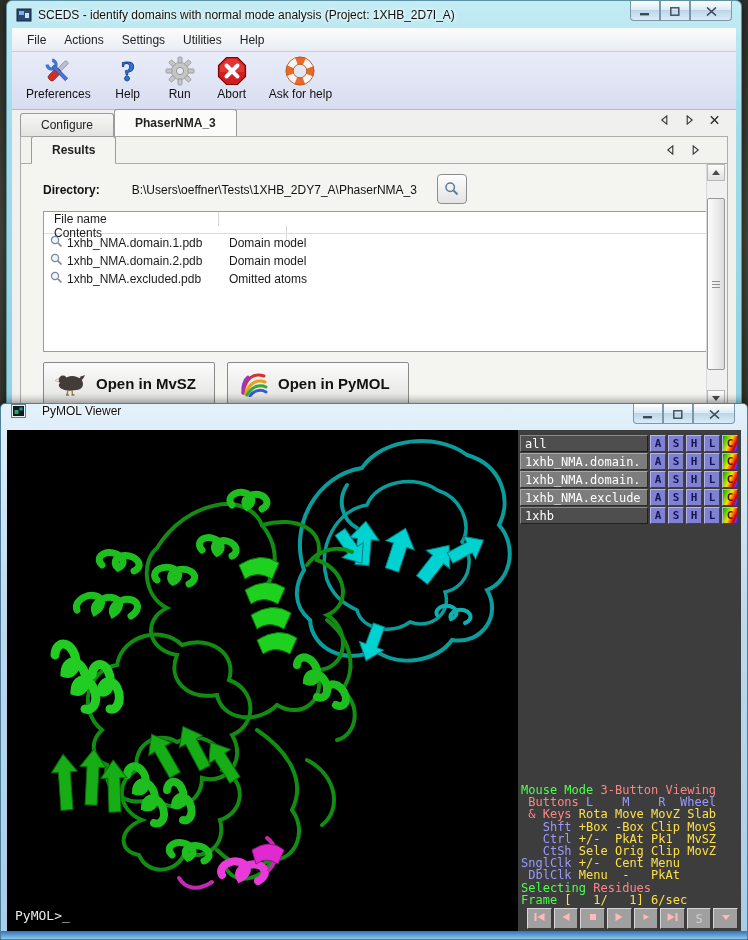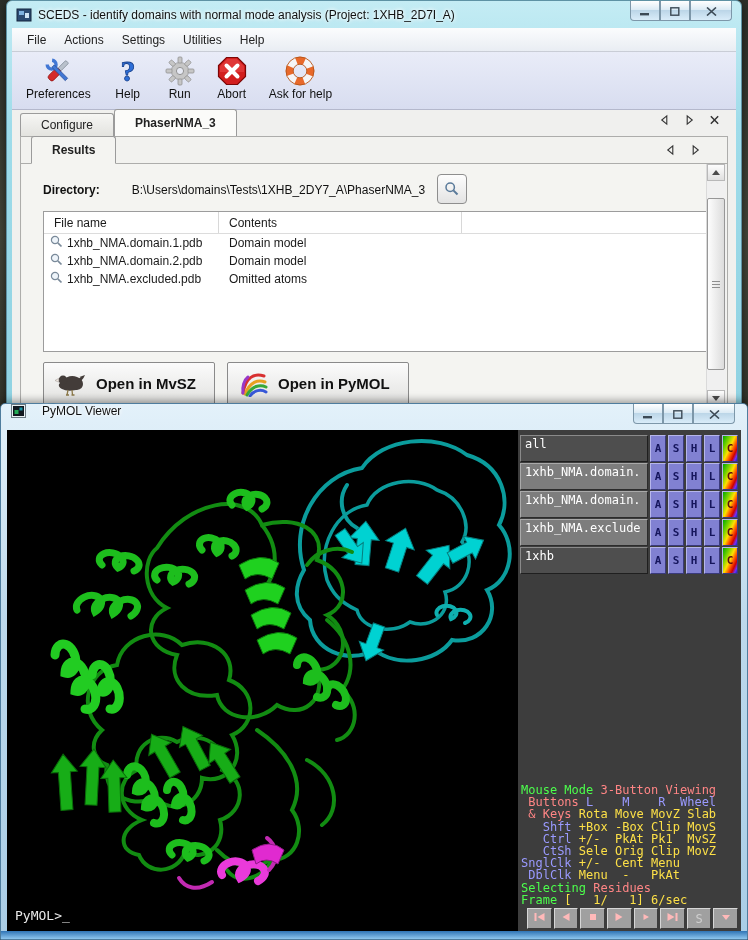--- a/index.html
+++ b/index.html
@@ -37,21 +37,21 @@
     border-bottom:1px solid #adadab;z-index:2;}
   .innertabs .tab.active{margin-bottom:-1px;background:#f4f4f1;border-bottom:1px solid #f4f4f1;}
   .innernav{position:absolute;right:26px;top:7px;display:flex;gap:14px;}
   .panel-content{position:absolute;left:1px;right:20px;top:27px;bottom:1px;background:#f4f4f1;}
   .dirrow{position:absolute;left:21px;top:12px;height:28px;display:flex;align-items:center;}
   .dirlabel{font-size:12px;font-weight:bold;color:#111;}
   .dirvalue{font-size:12px;color:#111;margin-left:32px;white-space:nowrap;}
   .searchbtn{position:absolute;left:394px;top:-2px;width:28px;height:28px;border:1px solid #8e8e8e;border-radius:4px;
     background:linear-gradient(180deg,#fdfdfd,#e3e3e3);display:flex;align-items:center;justify-content:center;}
   .filetable{position:absolute;left:21px;top:47px;width:673px;height:139px;background:#fff;border:1px solid #9c9c9c;font-size:12px;color:#1a1a1a;}
-  .ft-header{display:flex;height:21px;border-bottom:1px solid #dcdcdc;align-items:flex-end;}
+  .ft-header{display:flex;height:21px;border-bottom:1px solid #dcdcdc;align-items:flex-start;flex-direction:column;}
   .ft-h{padding-left:10px;height:100%;display:flex;align-items:center;border-right:1px solid #d8d8d8;box-sizing:border-box;}
   .ft-c1{width:175px;} .ft-c2{width:243px;} .ft-c3{flex:1;border-right:none;}
   .ft-row{display:flex;height:18px;align-items:center;}
   .ft-file{width:175px;display:flex;align-items:center;gap:4px;padding-left:6px;box-sizing:border-box;white-space:nowrap;}
   .ft-contents{width:243px;padding-left:10px;box-sizing:border-box;}
   .vscroll{position:absolute;right:1px;top:27px;bottom:1px;width:19px;background:#f0f0f0;border-left:1px solid #dadada;}
   .sb-btn{position:absolute;left:0;width:18px;height:17px;background:linear-gradient(180deg,#fdfdfd,#dfdfdf);
     border:1px solid #b8b8b8;box-sizing:border-box;display:flex;align-items:center;justify-content:center;}
   .sb-up{top:0;} .sb-down{bottom:0;}
   .sb-thumb{position:absolute;left:0;top:34px;width:18px;height:172px;box-sizing:border-box;
@@ -65,21 +65,21 @@
   .win-pymol{position:absolute;left:0;top:403px;width:748px;height:537px;
     background:linear-gradient(180deg,#e3f1fa,#bdd9ec 40%,#a9cde6);
     border:1px solid #4f7d9e;border-radius:5px 5px 0 0;box-sizing:border-box;z-index:5;box-shadow:0 -2px 8px rgba(0,0,0,.4);}
   .py-titlebar{position:relative;height:26px;display:flex;align-items:flex-start;padding-left:10px;gap:16px;}
   .py-client{position:absolute;left:6px;right:6px;top:26px;bottom:8px;background:#000;}
   .py-bottom{position:absolute;left:0;right:0;bottom:0;height:8px;background:linear-gradient(180deg,#2f74b5,#8ec6ee);border-radius:0;}
   .viewport{position:absolute;left:0;top:0;width:511px;height:100%;background:#000;overflow:hidden;}
   .prompt{position:absolute;left:8px;bottom:8px;color:#e9e9e9;font-family:"DejaVu Sans Mono",monospace;font-size:13px;}
   .sidepanel{position:absolute;left:511px;right:0;top:0;bottom:0;background:#3d3d3d;overflow:hidden;}
   .objects{position:absolute;left:2px;right:3px;top:5px;}
-  .obj-row{display:flex;height:27px;margin-bottom:1px;gap:2px;}
+  .obj-row{display:flex;height:17px;margin-bottom:1px;gap:2px;}
   .obj-name{flex:1;font-family:"DejaVu Sans Mono",monospace;font-size:12px;color:#fff;line-height:16px;padding-left:4px;
     border:1px solid;box-sizing:border-box;white-space:nowrap;overflow:hidden;}
   .shade-light{background:#7d7d7d;border-color:#a9a9a9 #2c2c2c #2c2c2c #a9a9a9;}
   .shade-dark{background:#4e4e4e;border-color:#8a8a8a #1f1f1f #1f1f1f #8a8a8a;}
   .obj-btn{width:16px;font-family:"DejaVu Sans Mono",monospace;font-size:11px;font-weight:bold;color:#15155c;
     display:flex;align-items:center;justify-content:center;border:1px solid;box-sizing:border-box;
     background:#8181d2;border-color:#b6b6ea #3a3a7c #3a3a7c #b6b6ea;}
   .obj-btn.rainbow{background:linear-gradient(115deg,#00a800 0%,#7fd400 28%,#ffe000 48%,#ff5500 64%,#d00000 78%,#7030ff 90%,#2020c0 100%);color:#5c0e0e;}
   .mousepanel{position:absolute;left:3px;bottom:25px;font-family:"DejaVu Sans Mono",monospace;font-size:12px;line-height:12.2px;white-space:pre;}
   .mc-green{color:#4cff4c;} .mc-salmon{color:#ff8585;} .mc-blue{color:#9a9aff;} .mc-white{color:#fde047;}
@@ -217,21 +217,21 @@
                 <path d="M8.5,1.5 L3,6 L8.5,10.5 Z" fill="none" stroke="#333" stroke-width="1.2"></path>
               </svg>
             <svg class="navglyph" viewBox="0 0 12 12">
                 <path d="M3.5,1.5 L9,6 L3.5,10.5 Z" fill="none" stroke="#333" stroke-width="1.2"></path>
               </svg>
           </div>
         </div>
         <div class="panel-content">
           <div class="dirrow">
             <span class="dirlabel">Directory:</span>
-            <span class="dirvalue">B:\Users\domains\Tests\1XHB_2DY7_A\PhaserNMA_3</span>
+            <span class="dirvalue">B:\Users\oeffner\Tests\1XHB_2DY7_A\PhaserNMA_3</span>
             <span class="searchbtn">
               <svg width="16" height="16" viewBox="0 0 16 16">
                 <circle cx="6.2" cy="6.2" r="4.2" fill="none" stroke="#5a7a9a" stroke-width="1.5"></circle>
                 <line x1="9.4" y1="9.4" x2="13.5" y2="13.5" stroke="#5a7a9a" stroke-width="2"></line>
               </svg>
             </span>
           </div>
           <div class="filetable">
             <div class="ft-header">
               <div class="ft-h ft-c1">File name</div>

